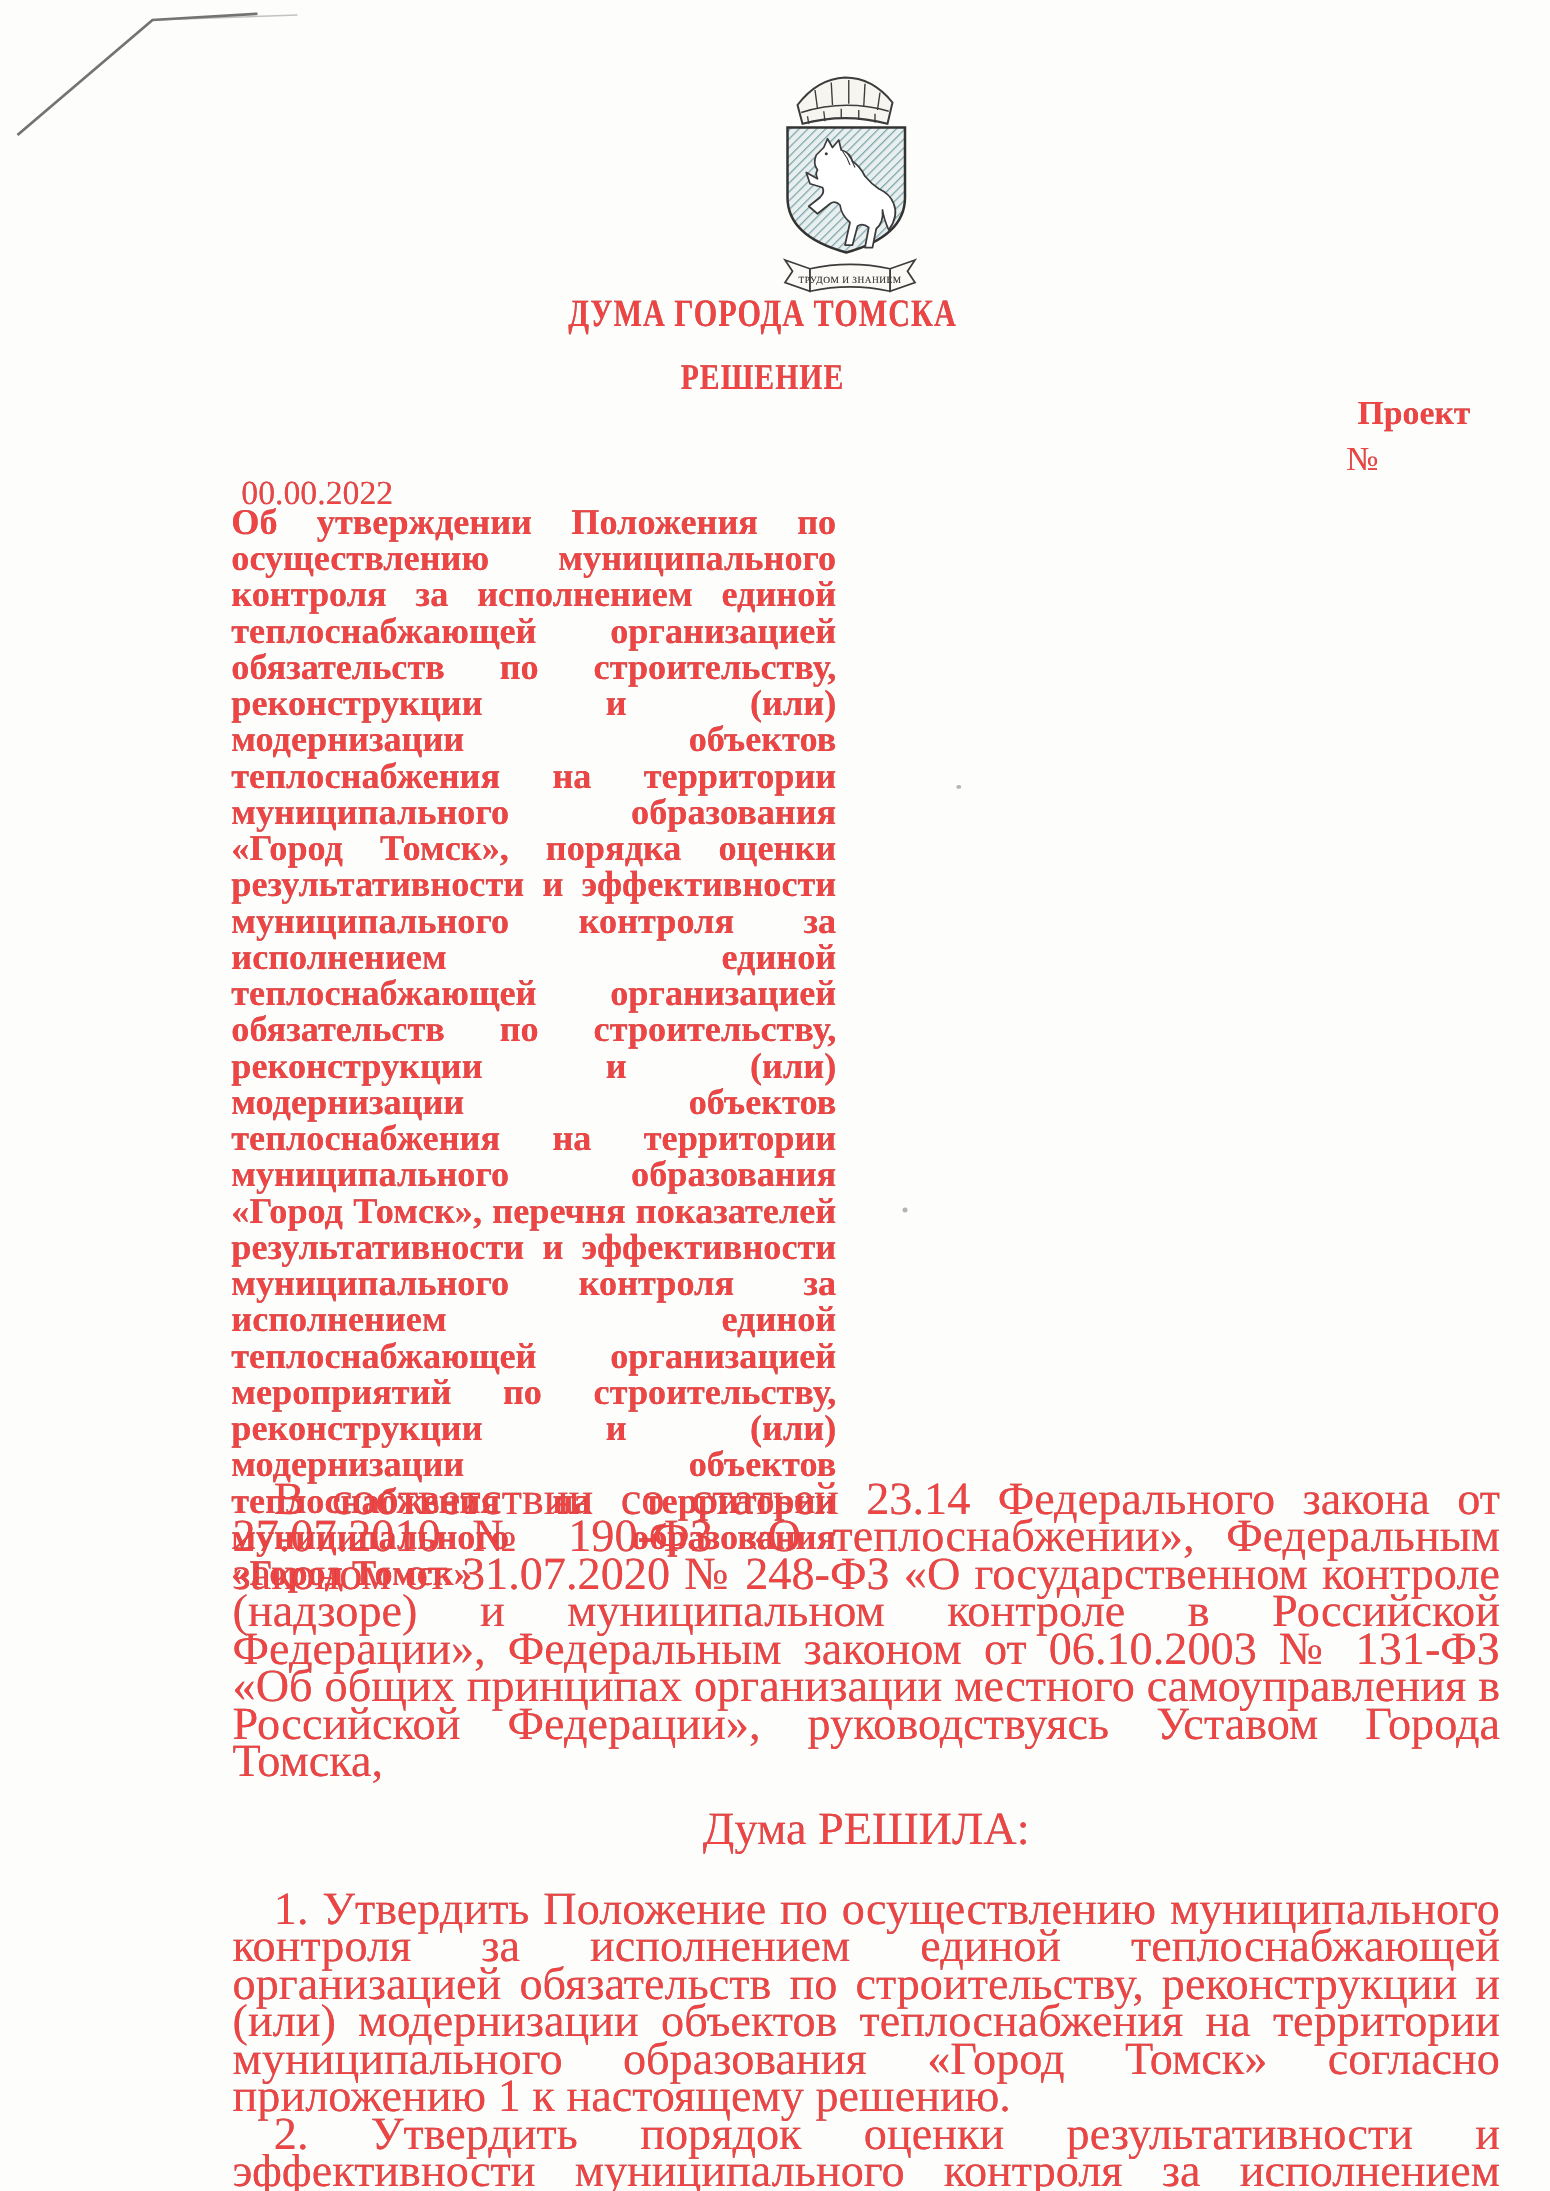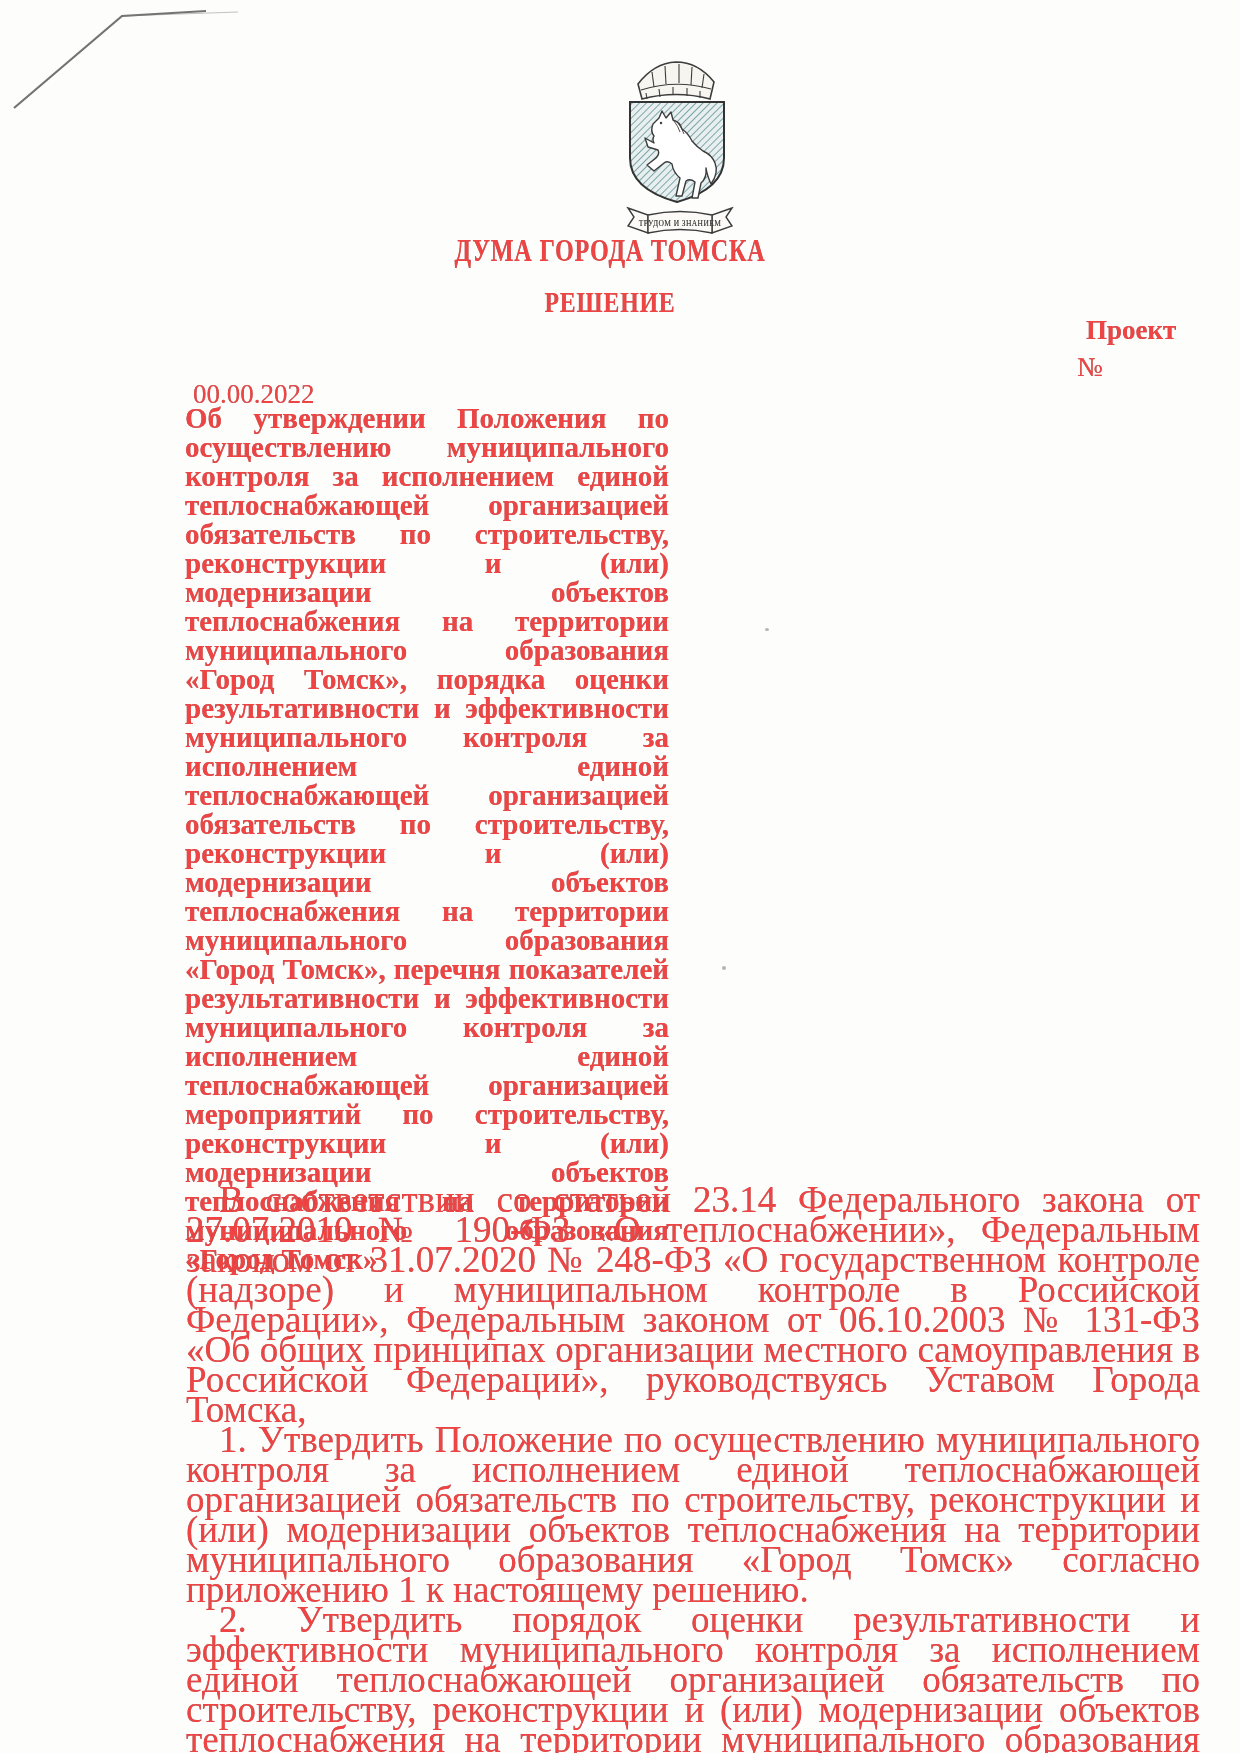--- a/index.html
+++ b/index.html
@@ -118,19 +118,20 @@
   <div class="org-name">ДУМА ГОРОДА ТОМСКА</div>
   <div class="doc-type">РЕШЕНИЕ</div>
   <div class="draft-label">Проект</div>
   <div class="number-label">№</div>
   <div class="doc-date">00.00.2022</div>
 
   <div class="title-block">Об утверждении Положения по осуществлению муниципального контроля за исполнением единой теплоснабжающей организацией обязательств по строительству, реконструкции и (или) модернизации объектов теплоснабжения на территории муниципального образования «Город Томск», порядка оценки результативности и эффективности муниципального контроля за исполнением единой теплоснабжающей организацией обязательств по строительству, реконструкции и (или) модернизации объектов теплоснабжения на территории муниципального образования «Город Томск», перечня показателей результативности и эффективности муниципального контроля за исполнением единой теплоснабжающей организацией мероприятий по строительству, реконструкции и (или) модернизации объектов теплоснабжения на территории муниципального образования «Город Томск»</div>
 
   <div class="content">
     <p class="preamble">В соответствии со статьей 23.14 Федерального закона от 27.07.2010 № 190-ФЗ «О теплоснабжении», Федеральным законом от 31.07.2020 № 248-ФЗ «О государственном контроле (надзоре) и муниципальном контроле в Российской Федерации», Федеральным законом от 06.10.2003 № 131-ФЗ «Об общих принципах организации местного самоуправления в Российской Федерации», руководствуясь Уставом Города Томска,</p>
+    <p class="resolved-heading">Дума РЕШИЛА:</p>
     <p class="item">1. Утвердить Положение по осуществлению муниципального контроля за исполнением единой теплоснабжающей организацией обязательств по строительству, реконструкции и (или) модернизации объектов теплоснабжения на территории муниципального образования «Город Томск» согласно приложению 1 к настоящему решению.</p>
     <p class="item">2. Утвердить порядок оценки результативности и эффективности муниципального контроля за исполнением единой теплоснабжающей организацией обязательств по строительству, реконструкции и (или) модернизации объектов теплоснабжения на территории муниципального образования «Город Томск» согласно приложению 2 к настоящему решению.</p>
   </div>
 
   <div class="speck" style="left:765px;top:628px;width:4px;height:3px;"></div>
   <div class="speck" style="left:722px;top:966px;width:4px;height:4px;"></div>
 </div>
 
 </body></html>

